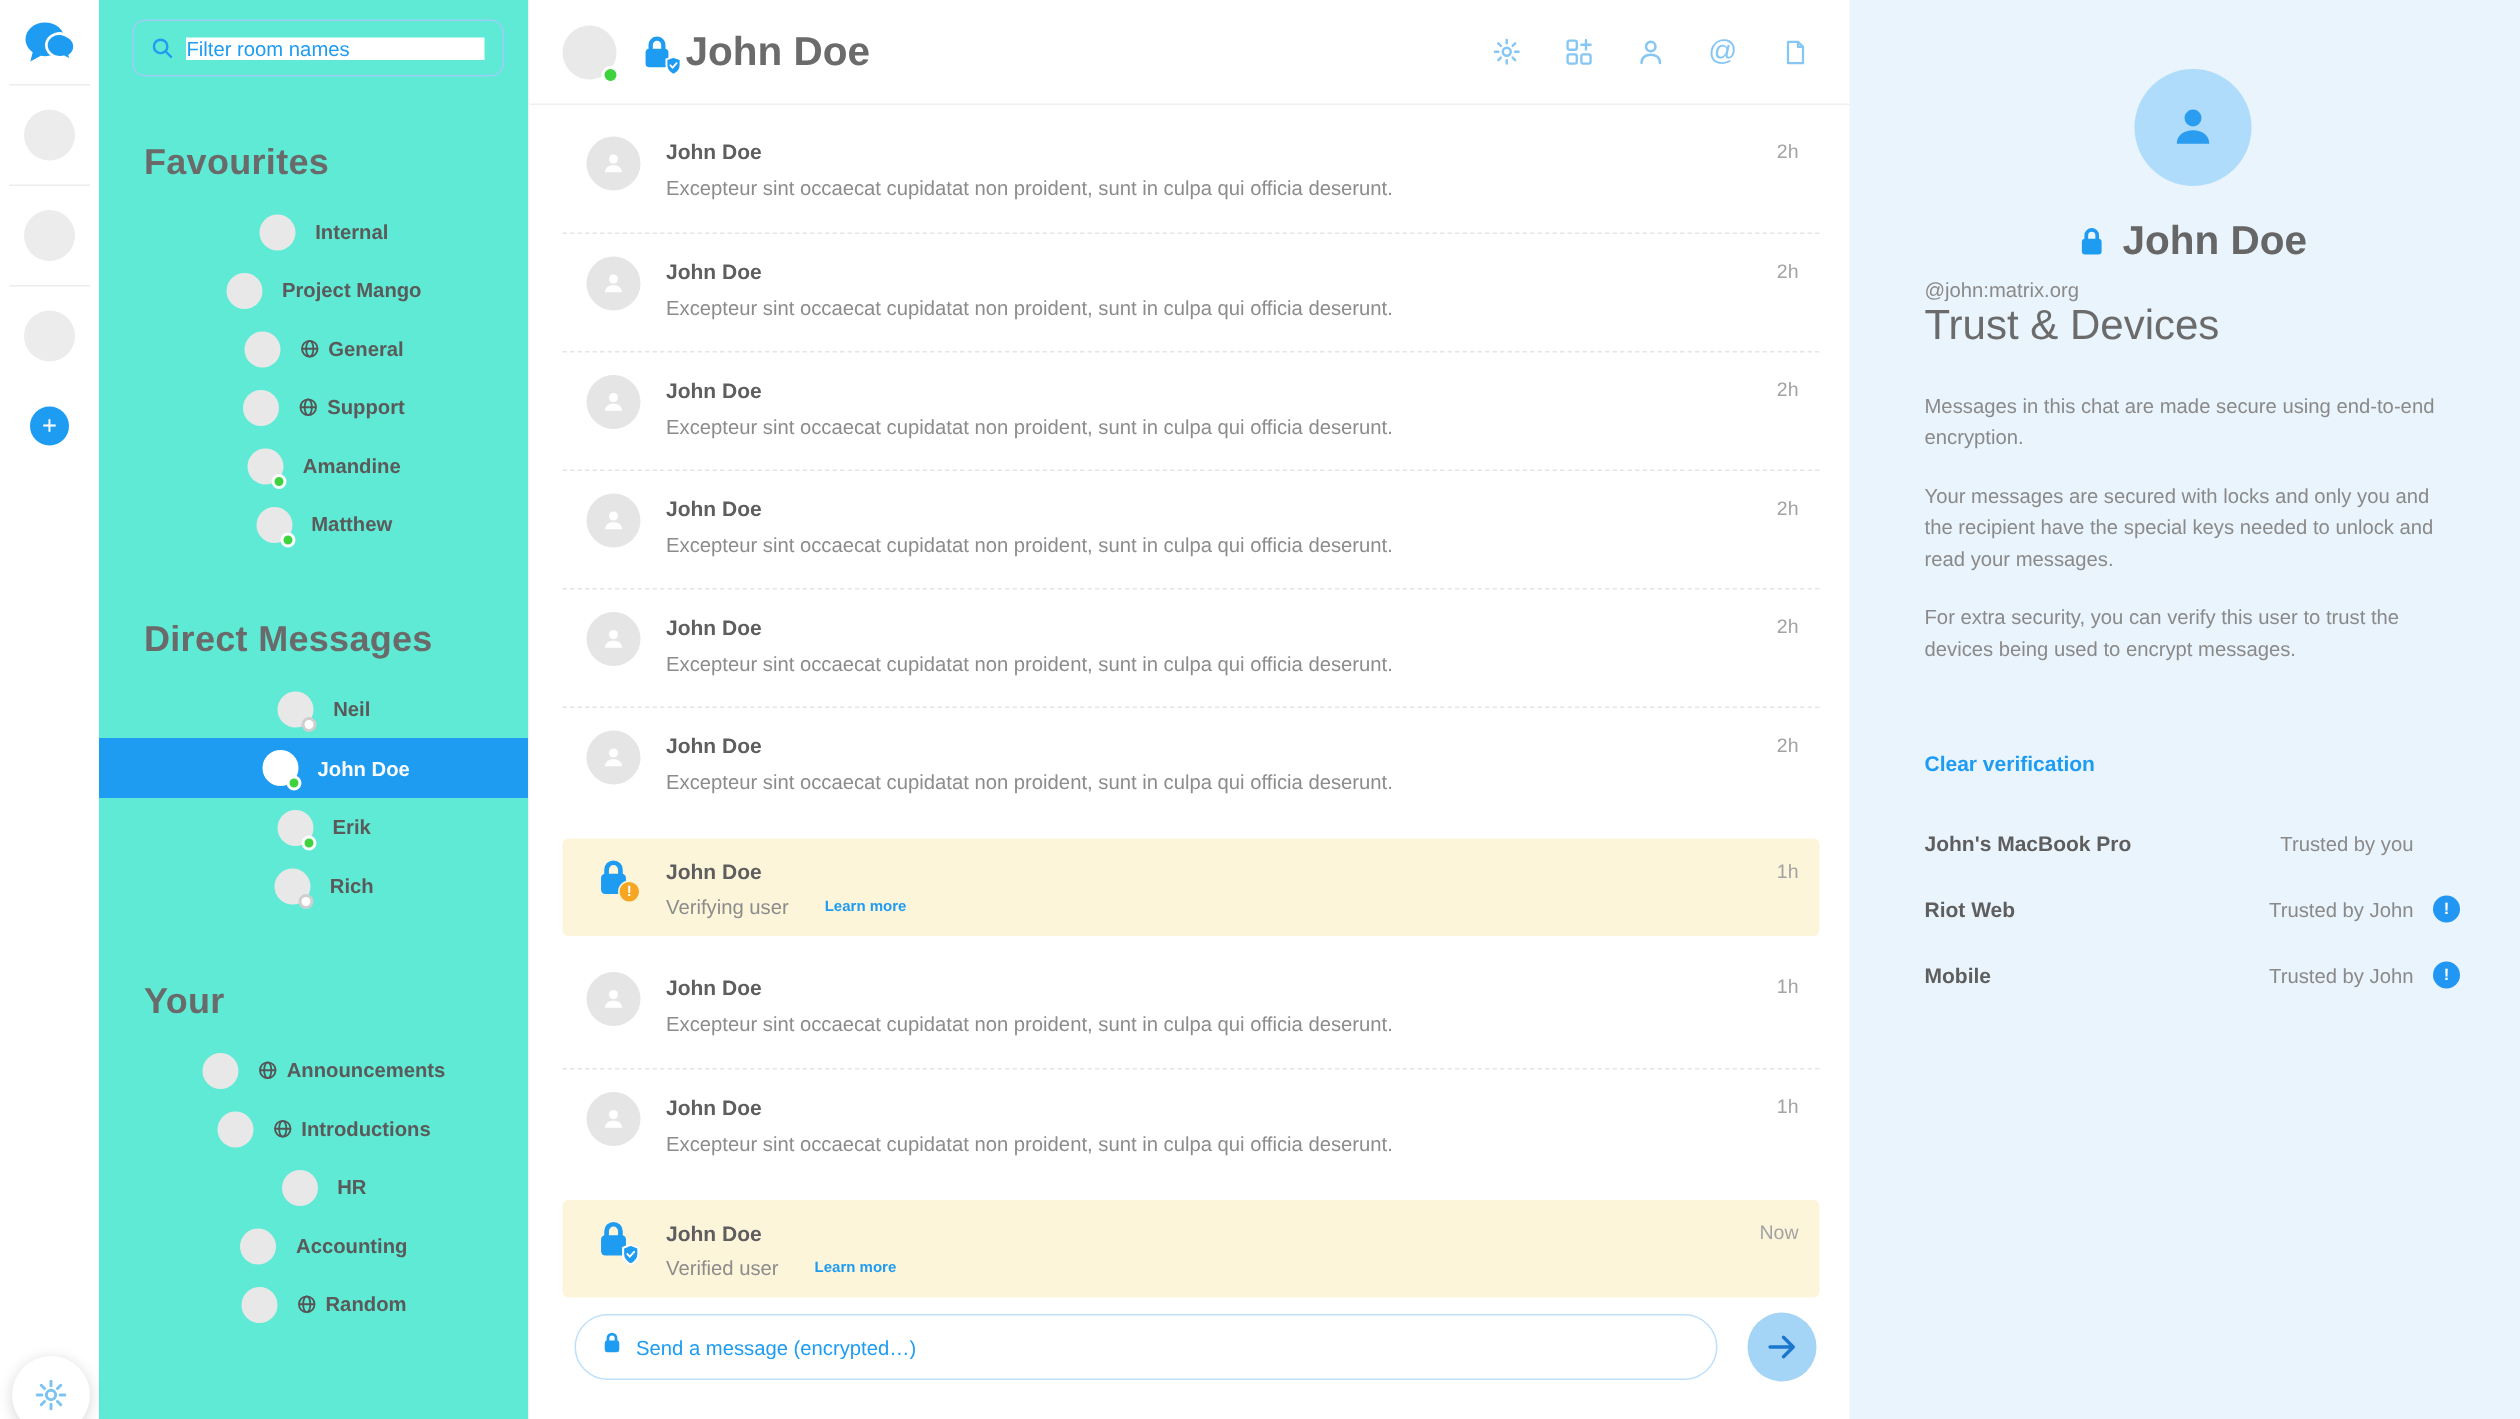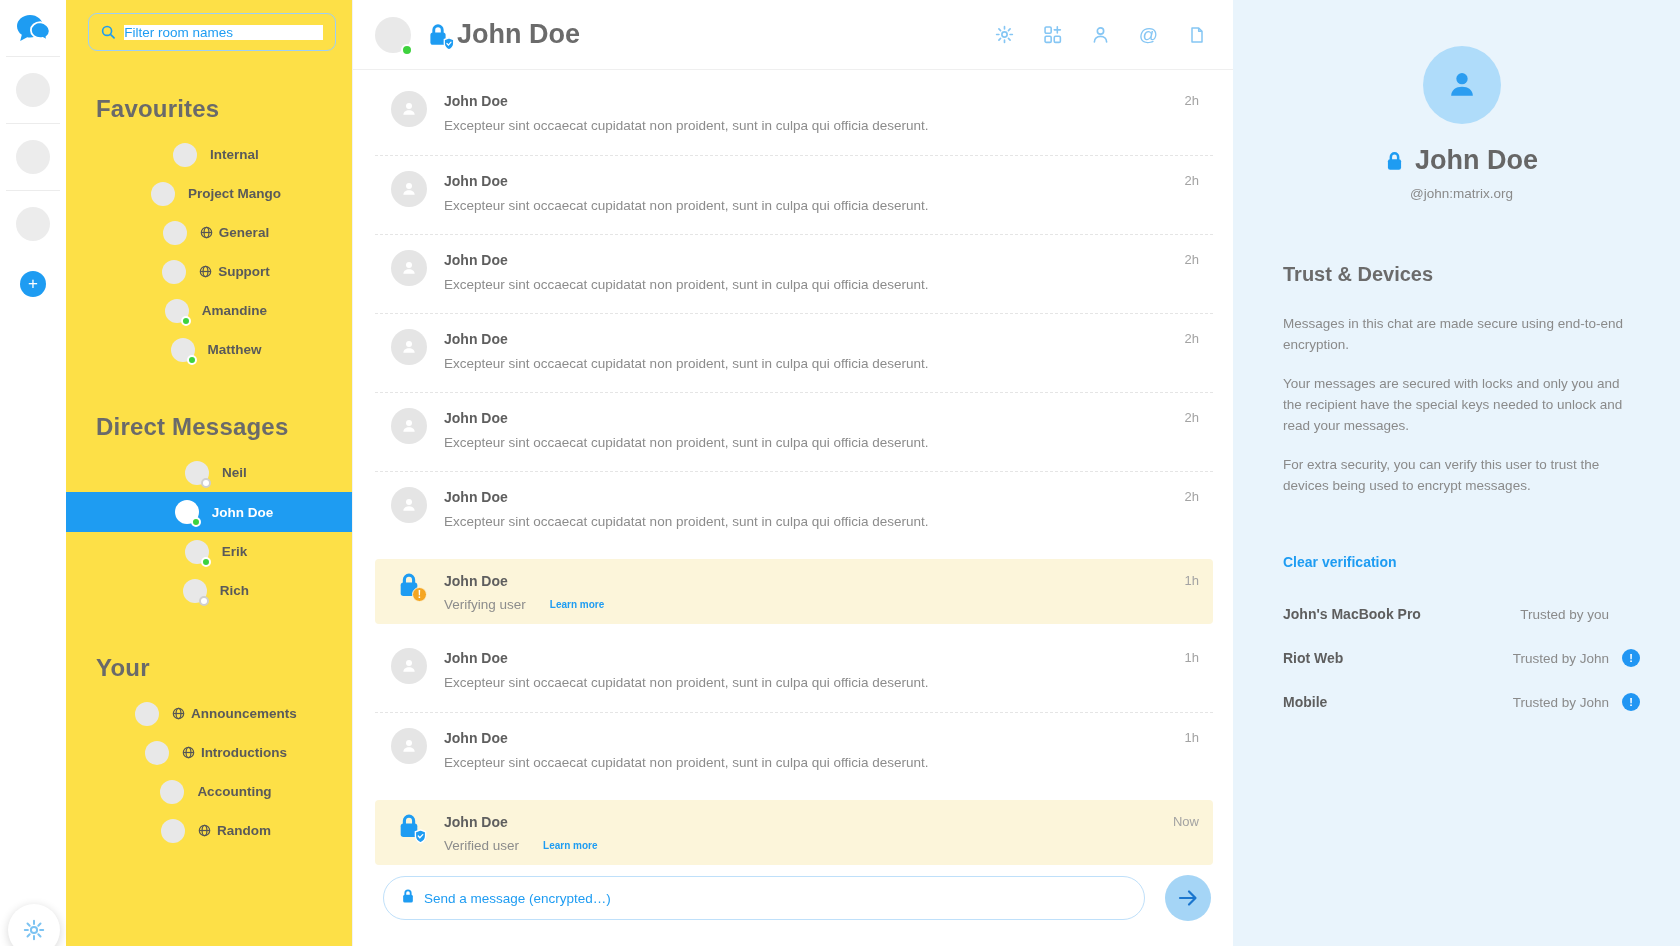--- a/index.html
+++ b/index.html
@@ -13,21 +13,21 @@
   .rail-logo { width:36px; height:32px; cursor:pointer; }
   .rail-sep { width:54px; height:1px; background:#ECECEC; margin:10px 0; }
   .rail-avatar { width:34px; height:34px; border-radius:50%; background:#ECECEC; margin:6px 0; cursor:pointer; }
   .rail-plus { width:26px; height:26px; border-radius:50%; background:#1E9CF2; color:#fff; border:none;
                font-size:17px; line-height:24px; margin-top:24px; cursor:pointer; }
   .rail-gear { position:absolute; left:8px; bottom:-10px; width:52px; height:52px; border-radius:50%;
                background:#fff; box-shadow:0 2px 10px rgba(0,0,0,.16); display:flex; align-items:center;
                justify-content:center; cursor:pointer; }
 
   
-  .sidebar { width:286px; flex:0 0 286px; padding:13px 16px 0 22px; background:#fde047; }
+  .sidebar { width:286px; flex:0 0 286px; padding:13px 16px 0 22px; background:#5eead4; }
   .search-box { height:38px; border:1px solid #9BCFF8; border-radius:9px; display:flex; align-items:center;
                 padding:0 12px; gap:9px; }
   .search-box input { border:none; outline:none; width:100%; font-size:13.5px; color:#1E9CF2;
                       font-family:"Liberation Sans", sans-serif; }
   .search-box input::placeholder { color:#1E9CF2; opacity:1; }
   .section-title { font-size:24px; font-weight:bold; color:#6A6A6A; margin:44px 0 12px 8px; letter-spacing:.2px; }
   .room-item { display:flex; align-items:center; height:39px; padding-left:8px; cursor:pointer;
                font-size:13.5px; font-weight:bold; color:#5A5A5A;justify-content:center; }
   .room-item.selected { background:#1E9CF2; color:#fff; margin-left:-22px; margin-right:-16px;
                         padding-left:30px; height:40px; }
@@ -79,22 +79,22 @@
   .input-pill input::placeholder { color:#1E9CF2; opacity:1; }
   .send-btn { width:46px; height:46px; border-radius:50%; background:#A5D5F6; border:none; cursor:pointer;
               display:flex; align-items:center; justify-content:center; flex:0 0 46px; }
 
   
   .profile { width:447px; flex:0 0 447px; background:#E9F4FC; padding:0 40px 0 50px; }
   .p-avatar { width:78px; height:78px; border-radius:50%; background:#AFDCFA; margin:46px auto 0;
               display:flex; align-items:center; justify-content:center; }
   .p-name-row { display:flex; align-items:center; justify-content:center; gap:11px; margin-top:21px; }
   .p-name { font-size:27px; font-weight:bold; color:#666; }
-  .p-id { text-align:center; font-size:13.5px; color:#8A8A8A; margin-top:10px; }
-  .p-section { font-size:20px; font-weight:bold; color:#6B6B6B; margin-top:62px; }
+  .p-id { text-align:left; font-size:13.5px; color:#8A8A8A; margin-top:10px; }
+  .p-section { font-size:28px; font-weight:normal; color:#6B6B6B; }
   .p-par { font-size:13.5px; color:#8A8A8A; line-height:1.55; margin-top:18px; }
   .p-par:first-of-type { margin-top:28px; }
   .clear-link { display:inline-block; margin-top:58px; font-size:14px; font-weight:bold; color:#1E9CF2;
                 text-decoration:none; cursor:pointer; }
   .devices { margin-top:34px; }
   .device { display:flex; align-items:center; justify-content:space-between; margin-bottom:26px; }
   .d-name { font-size:14px; font-weight:bold; color:#5E5E5E; }
   .d-right { display:flex; align-items:center; gap:13px; }
   .d-trust { font-size:13.5px; color:#8A8A8A; }
   .info-badge { width:18px; height:18px; border-radius:50%; background:#2196F3; color:#fff; font-size:11px;
@@ -220,20 +220,24 @@
         <div class="room-item">
           <span class="s-avatar"></span>
           <span class="globe">
             <svg viewBox="0 0 14 14" width="13" height="13" fill="none" stroke="#555" stroke-width="1.3">
      <circle cx="7" cy="7" r="5.6"></circle>
               <ellipse cx="7" cy="7" rx="2.6" ry="5.6"></ellipse>
               <path d="M1.4 7h11.2"></path>
    </svg>
           </span>
           <span class="s-label">Introductions</span>
+        </div>
+        <div class="room-item">
+          <span class="s-avatar"></span>
+          <span class="s-label">HR</span>
         </div>
         <div class="room-item">
           <span class="s-avatar"></span>
           <span class="s-label">Accounting</span>
         </div>
         <div class="room-item">
           <span class="s-avatar"></span>
           <span class="globe">
             <svg viewBox="0 0 14 14" width="13" height="13" fill="none" stroke="#555" stroke-width="1.3">
      <circle cx="7" cy="7" r="5.6"></circle>

